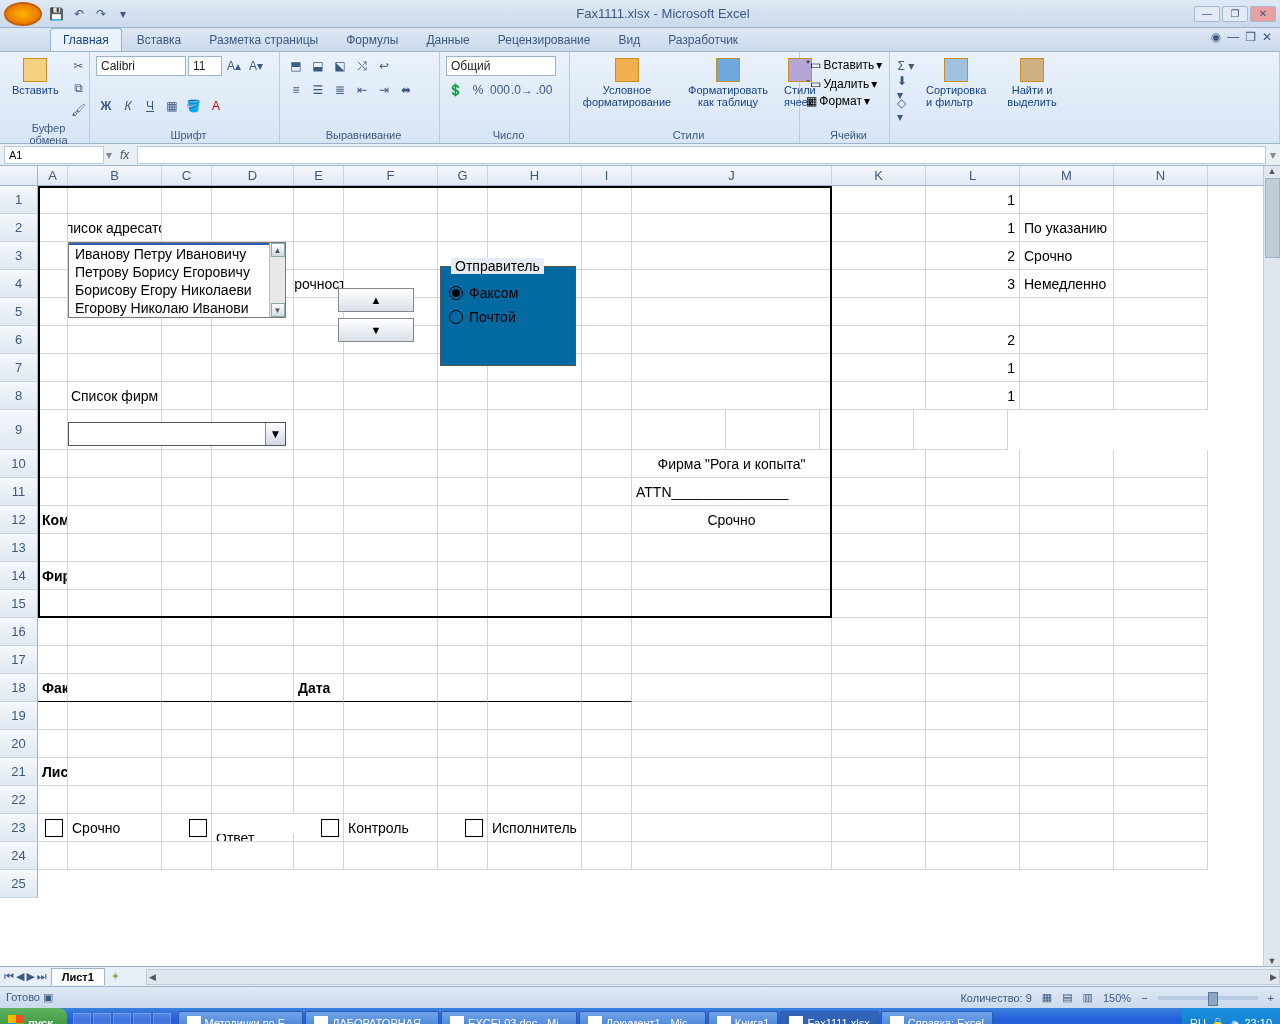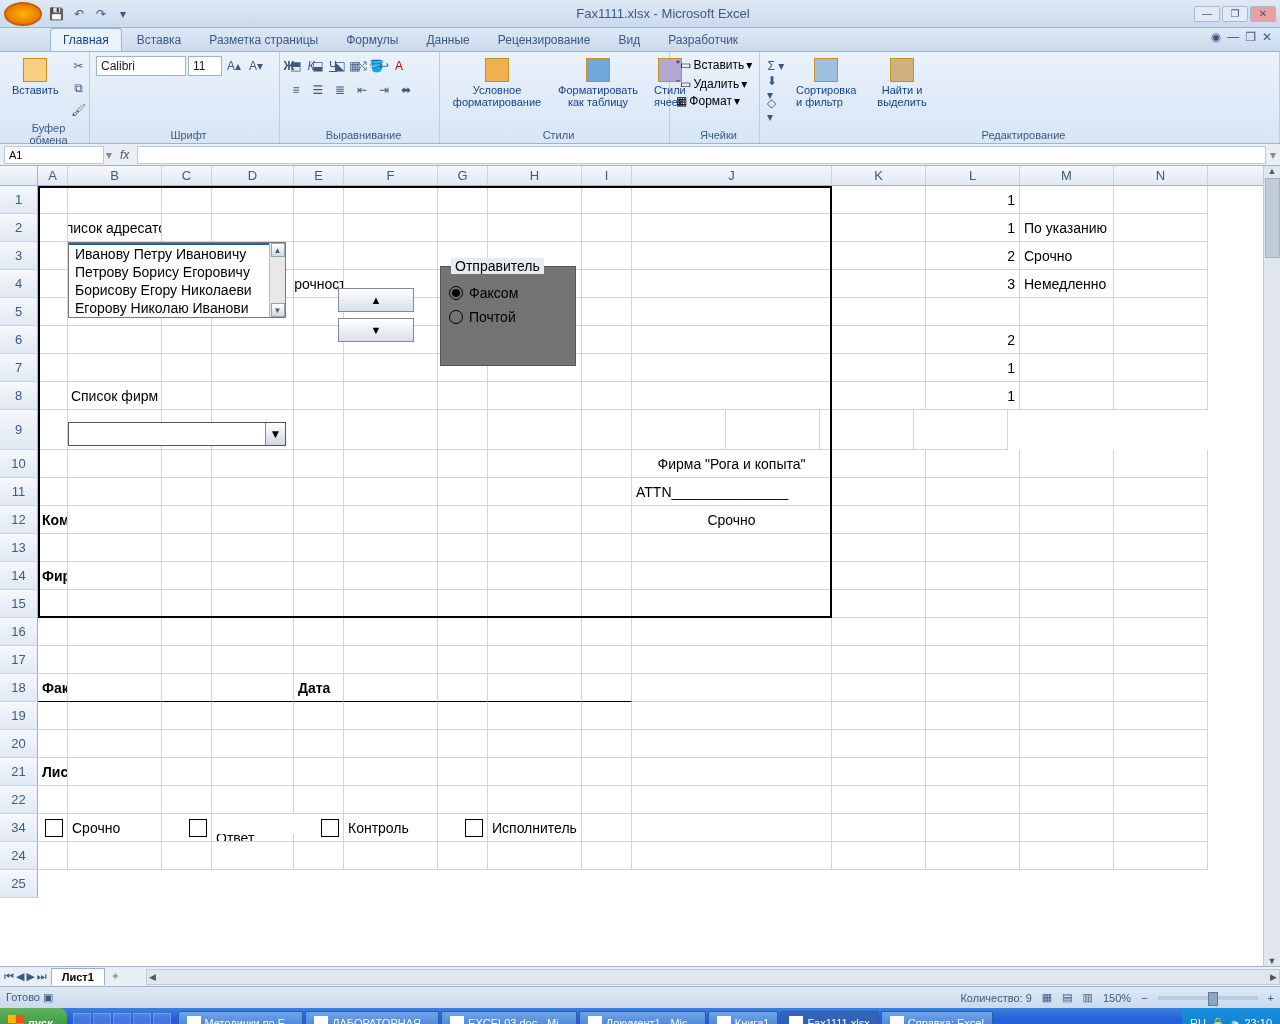--- a/index.html
+++ b/index.html
@@ -151,21 +151,21 @@
       <div class="small-btns">
         <div class="icon-btn">✂</div>
         <div class="icon-btn">⧉</div>
         <div class="icon-btn">🖌</div>
       </div>
     </div>
     <div class="group-label">Буфер обмена</div>
   </div>
 
   <div class="group" style="width:190px">
-    <div class="group-body" style="flex-direction:row;gap:13px">
+    <div class="group-body" style="flex-direction:column;gap:20px">
       <div class="row-controls">
         <div class="dd" style="width:90px">Calibri</div>
         <div class="dd" style="width:34px">11</div>
         <div class="icon-btn">A▴</div>
         <div class="icon-btn">A▾</div>
       </div>
       <div class="row-controls">
         <div class="icon-btn" style="font-weight:bold">Ж</div>
         <div class="icon-btn" style="font-style:italic">К</div>
         <div class="icon-btn" style="text-decoration:underline">Ч</div>
@@ -193,20 +193,33 @@
         <div class="icon-btn">☰</div>
         <div class="icon-btn">≣</div>
         <div class="icon-btn">⇤</div>
         <div class="icon-btn">⇥</div>
         <div class="icon-btn">⬌</div>
       </div>
     </div>
     <div class="group-label">Выравнивание</div>
   </div>
 
+  <div class="group" style="width:130px">
+    <div class="group-body" style="flex-direction:column;gap:4px">
+      <div class="dd" style="width:110px">Общий</div>
+      <div class="row-controls">
+        <div class="icon-btn">💲</div>
+        <div class="icon-btn">%</div>
+        <div class="icon-btn">000</div>
+        <div class="icon-btn">.0→</div>
+        <div class="icon-btn">.00</div>
+      </div>
+    </div>
+    <div class="group-label">Число</div>
+  </div>
 
   <div class="group" style="width:230px">
     <div class="group-body">
       <div class="big-btn">
           <div class="icon" style="background:#f0b050"></div>
           <span style="width:90px;text-align:center">Условное форматирование</span>
         </div>
       <div class="big-btn">
           <div class="icon" style="background:#6fa8dc"></div>
           <span style="width:80px;text-align:center">Форматировать как таблицу</span>
@@ -237,21 +250,20 @@
       </div>
       <div class="big-btn">
           <div class="icon" style="background:#a0c0e0"></div>
           <span style="width:60px;">Сортировка и фильтр</span>
         </div>
       <div class="big-btn">
           <div class="icon" style="background:#d0b080"></div>
           <span style="width:60px;text-align:center">Найти и выделить</span>
         </div>
     </div>
-    <div class="group-label">Редактирование</div>
   </div>
 </div>
 
 <div class="formula-bar">
   <div class="namebox">A1</div>
   <span style="color:#888;margin-left:2px">▾</span>
   <span class="fx">fx</span>
   <div class="formula-input"></div>
   <span style="padding:0 4px;color:#888">▾</span>
 </div>
@@ -291,21 +303,21 @@
       <div class="row-h">13</div>
       <div class="row-h">14</div>
       <div class="row-h">15</div>
       <div class="row-h">16</div>
       <div class="row-h">17</div>
       <div class="row-h">18</div>
       <div class="row-h">19</div>
       <div class="row-h">20</div>
       <div class="row-h">21</div>
       <div class="row-h">22</div>
-      <div class="row-h">34</div>
+      <div class="row-h">23</div>
       <div class="row-h">24</div>
       <div class="row-h">25</div>
     </div>
   <div class="cells">
       <div class="cell-row">
         <div class="cell" style="width: 30px;"></div>
         <div class="cell" style="width: 94px;"></div>
         <div class="cell" style="width: 50px;"></div>
         <div class="cell" style="width: 82px;"></div>
         <div class="cell" style="width: 50px;"></div>
@@ -715,21 +727,21 @@
   <div class="combo" style="left:68px;top:256px;width:218px">
     <div style="flex:1"></div>
     <div class="btn">▼</div>
   </div>
 
   <div class="spinner" style="left:338px;top:122px">
     <button>▲</button>
     <button>▼</button>
   </div>
 
-  <div class="frame" style="left:440px;top:100px;width:136px;height:100px;background:#737373">
+  <div class="frame" style="left:440px;top:100px;width:136px;height:100px;background:#0369a1">
     <div class="legend">Отправитель</div>
     <div class="radio">
         <span class="dot on"></span>
         <span>Факсом</span>
       </div>
     <div class="radio">
         <span class="dot"></span>
         <span>Почтой</span>
       </div>
   </div>

